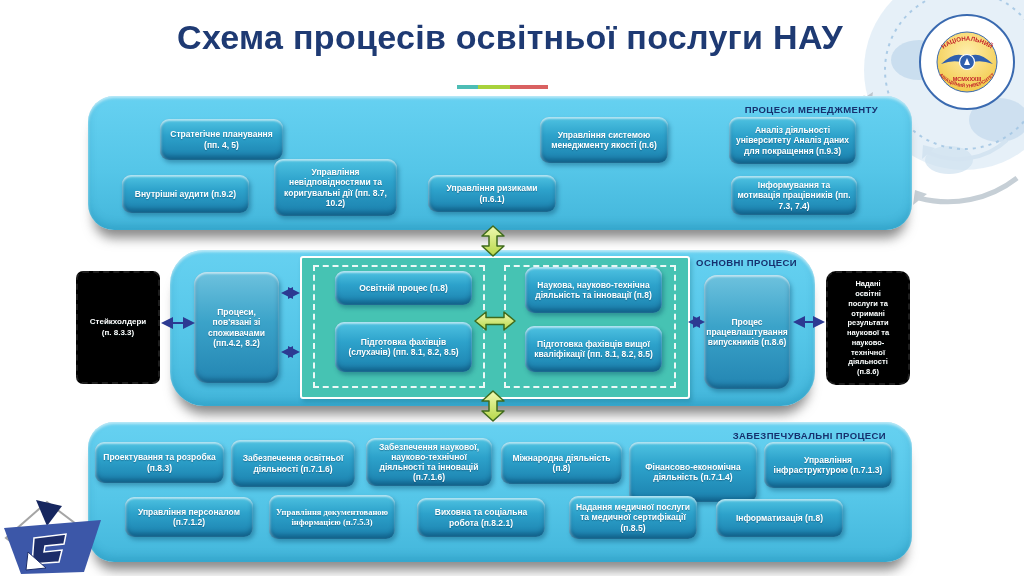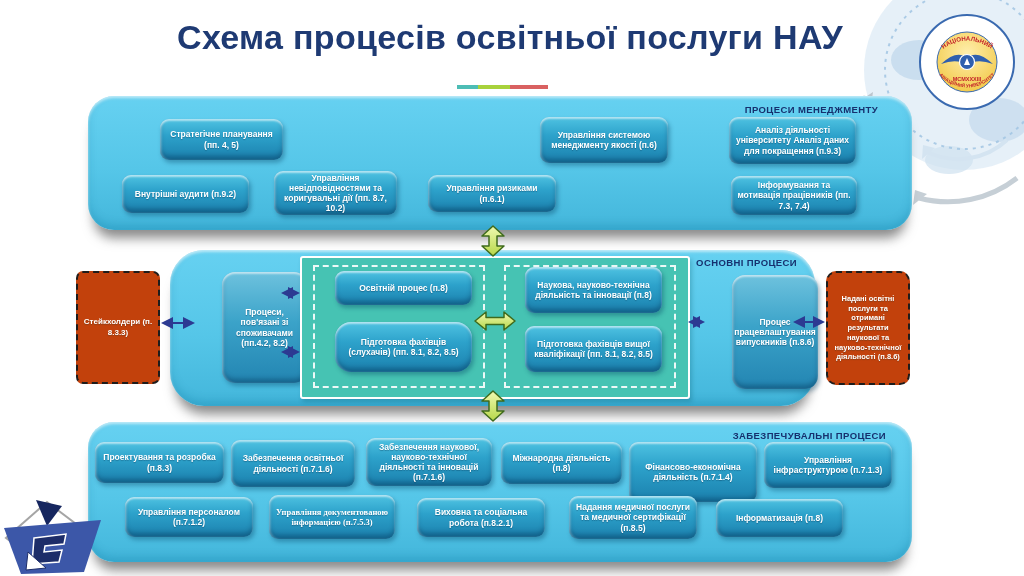--- a/index.html
+++ b/index.html
@@ -27,25 +27,25 @@
   .pbox{position:absolute;display:flex;align-items:center;justify-content:center;
         text-align:center;color:#fff;font-weight:bold;font-size:8.5px;line-height:1.18;
         padding:3px 6px;box-sizing:border-box;border-radius:9px;overflow-wrap:break-word;
         background:linear-gradient(180deg,#4fc3e2 0%,#2da2cb 40%,#1b80ad 100%);
         box-shadow:inset 0 2px 2px rgba(255,255,255,.55),
                    inset 2px 0 2px rgba(255,255,255,.2),
                    inset 0 -4px 5px rgba(0,45,80,.4),
                    2px 3px 4px rgba(0,60,95,.35);
         text-shadow:0 1px 1px rgba(0,40,70,.35);}
   .pbox.tall{border-radius:13px;
-        background:linear-gradient(180deg,#6ec2de 0%,#3ba3c9 45%,#2385b2 100%);margin-left:28px;}
+        background:linear-gradient(180deg,#6ec2de 0%,#3ba3c9 45%,#2385b2 100%);}
 
-  .tbox{position:absolute;background:#c2410c;border:2px dashed #1d1d1d;border-radius:10px;
+  .tbox{position:absolute;background:#000000;border:2px dashed #1d1d1d;border-radius:10px;
         color:#fff;font-weight:bold;font-size:8px;line-height:1.3;display:flex;align-items:center;
-        justify-content:center;text-align:center;padding:4px;box-sizing:border-box;
+        justify-content:center;text-align:center;padding:18px;box-sizing:border-box;
         text-shadow:0 1px 1px rgba(0,60,60,.3);}
 
   .inner-region{position:absolute;left:130px;top:6px;width:390px;height:143px;
         background:#46c3b3;border:2px solid #fff;box-sizing:border-box;border-radius:3px;
         box-shadow:2px 3px 4px rgba(0,80,90,.25);}
   .dashed-group{position:absolute;top:7px;width:172px;height:123px;
         border:2px dashed rgba(255,255,255,.9);box-sizing:border-box;}
   #dg-left{left:11px;}
   #dg-right{left:202px;}
 
@@ -99,33 +99,33 @@
     <span class="d-green"></span>
     <span class="d-red"></span>
   </div>
 
   <div class="band" id="band-management">
     <div class="band-label" style="right:34px;top:8px;">ПРОЦЕСИ МЕНЕДЖМЕНТУ</div>
     <div class="pbox" style="left:72px;top:23px;width:123px;height:41px;">Стратегічне планування (пп. 4, 5)</div>
     <div class="pbox" style="left:452px;top:21px;width:128px;height:46px;">Управління системою менеджменту якості (п.6)</div>
     <div class="pbox" style="left:641px;top:21px;width:127px;height:47px;">Аналіз діяльності університету  Аналіз даних для покращення (п.9.3)</div>
     <div class="pbox" style="left:34px;top:79px;width:127px;height:38px;">Внутрішні аудити (п.9.2)</div>
-    <div class="pbox" style="left:186px;top:75px;width:123px;height:44px;">Управління невідповідностями та коригувальні дії (пп. 8.7, 10.2)</div>
+    <div class="pbox" style="left:186px;top:63px;width:123px;height:57px;">Управління невідповідностями та коригувальні дії (пп. 8.7, 10.2)</div>
     <div class="pbox" style="left:340px;top:79px;width:128px;height:37px;">Управління ризиками (п.6.1)</div>
     <div class="pbox" style="left:643px;top:80px;width:126px;height:39px;">Інформування та мотивація працівників (пп. 7.3, 7.4)</div>
   </div>
 
   <div class="band" id="band-core">
     <div class="band-label" style="right:18px;top:7px;">ОСНОВНІ ПРОЦЕСИ</div>
     <div class="pbox tall" style="left:24px;top:22px;width:85px;height:111px;">Процеси, пов'язані зі споживачами (пп.4.2, 8.2)</div>
     <div class="inner-region">
       <div class="dashed-group" id="dg-left"></div>
       <div class="dashed-group" id="dg-right"></div>
       <div class="pbox" style="left:33px;top:13px;width:137px;height:34px;">Освітній процес (п.8)</div>
-      <div class="pbox" style="left:33px;top:64px;width:137px;height:50px;border-radius:16px;">Підготовка фахівців (слухачів) (пп. 8.1, 8.2, 8.5)</div>
+      <div class="pbox" style="left:33px;top:64px;width:137px;height:50px;">Підготовка фахівців (слухачів) (пп. 8.1, 8.2, 8.5)</div>
       <div class="pbox" style="left:223px;top:9px;width:137px;height:46px;">Наукова, науково-технічна діяльність та інновації (п.8)</div>
       <div class="pbox" style="left:223px;top:68px;width:137px;height:46px;">Підготовка фахівців вищої кваліфікації (пп. 8.1, 8.2, 8.5)</div>
     </div>
     <div class="pbox tall" style="left:534px;top:25px;width:86px;height:114px;">Процес працевлаштування випускників (п.8.6)</div>
   </div>
 
   <div class="tbox" style="left:76px;top:271px;width:84px;height:113px;border-radius:7px;">Стейкхолдери (п. 8.3.3)</div>
   <div class="tbox" style="left:826px;top:271px;width:84px;height:114px;font-size:7.5px;">Надані освітні послуги та отримані результати наукової та науково-технічної діяльності (п.8.6)</div>
 
   <div class="band" id="band-support">

